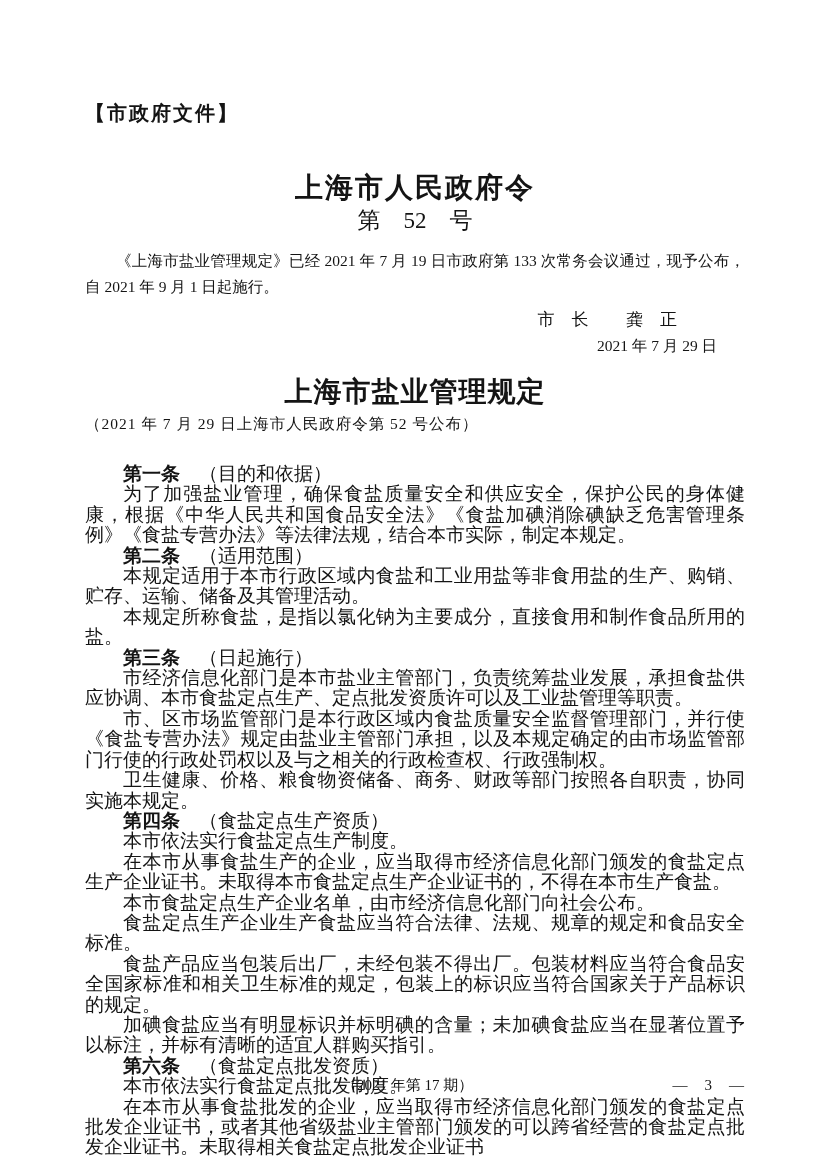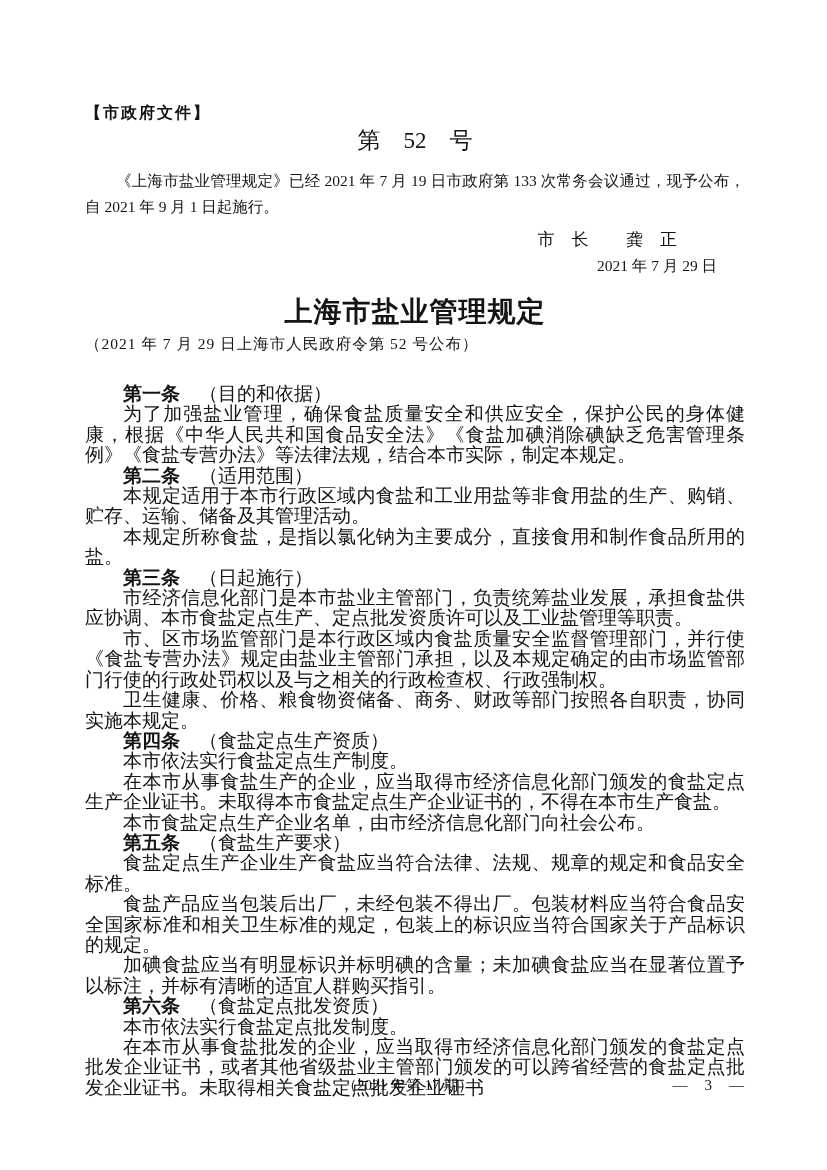--- a/index.html
+++ b/index.html
@@ -14,21 +14,21 @@
     overflow: hidden;
     box-sizing: border-box;
   }
   .content {
     padding: 0 82px 0 85px;
   }
   .col-tag {
     padding-top: 101px;
     font-family: "Liberation Sans", "DejaVu Sans", sans-serif;
     font-weight: bold;
-    font-size: 16px;
+    font-size: 20px;
     letter-spacing: 2px;
     line-height: 24px;
   }
   .decree-title {
     margin: 46px 0 0 0;
     text-align: center;
     font-size: 28px;
     font-weight: bold;
     letter-spacing: 2px;
     line-height: 34px;
@@ -112,20 +112,21 @@
   }
 </style>
 </head>
 <body>
 
 <div class="page">
   <div class="content">
     <div class="col-tag">【市政府文件】</div>
 
     <div>
+      <h1 class="decree-title">上海市人民政府令</h1>
       <div class="decree-number">第　52　号</div>
       <p class="announcement">《上海市盐业管理规定》已经 2021 年 7 月 19 日市政府第 133 次常务会议通过，现予公布，自 2021 年 9 月 1 日起施行。</p>
       <div class="sig-line">
         <span>市　长</span><span class="signer-name">龚　正</span>
       </div>
       <div class="date-line">2021 年 7 月 29 日</div>
     </div>
 
     <div>
       <h2 class="reg-title">上海市盐业管理规定</h2>
@@ -150,21 +151,20 @@
           </div>
 
   <div class="article">
     <p class="para heading"><span class="art-no">第四条</span><span class="art-subject">（食盐定点生产资质）</span></p>
   <p class="para">本市依法实行食盐定点生产制度。</p>
             <p class="para">在本市从事食盐生产的企业，应当取得市经济信息化部门颁发的食盐定点生产企业证书。未取得本市食盐定点生产企业证书的，不得在本市生产食盐。</p>
             <p class="para">本市食盐定点生产企业名单，由市经济信息化部门向社会公布。</p>
           </div>
 
   <div class="article">
-    <p class="para heading"><span class="art-no">第五条</span><span class="art-subject">（食盐生产要求）</span></p>
   <p class="para">食盐定点生产企业生产食盐应当符合法律、法规、规章的规定和食品安全标准。</p>
             <p class="para">食盐产品应当包装后出厂，未经包装不得出厂。包装材料应当符合食品安全国家标准和相关卫生标准的规定，包装上的标识应当符合国家关于产品标识的规定。</p>
             <p class="para">加碘食盐应当有明显标识并标明碘的含量；未加碘食盐应当在显著位置予以标注，并标有清晰的适宜人群购买指引。</p>
           </div>
 
   <div class="article">
     <p class="para heading"><span class="art-no">第六条</span><span class="art-subject">（食盐定点批发资质）</span></p>
   <p class="para">本市依法实行食盐定点批发制度。</p>
             <p class="para">在本市从事食盐批发的企业，应当取得市经济信息化部门颁发的食盐定点批发企业证书，或者其他省级盐业主管部门颁发的可以跨省经营的食盐定点批发企业证书。未取得相关食盐定点批发企业证书</p>
           </div>

